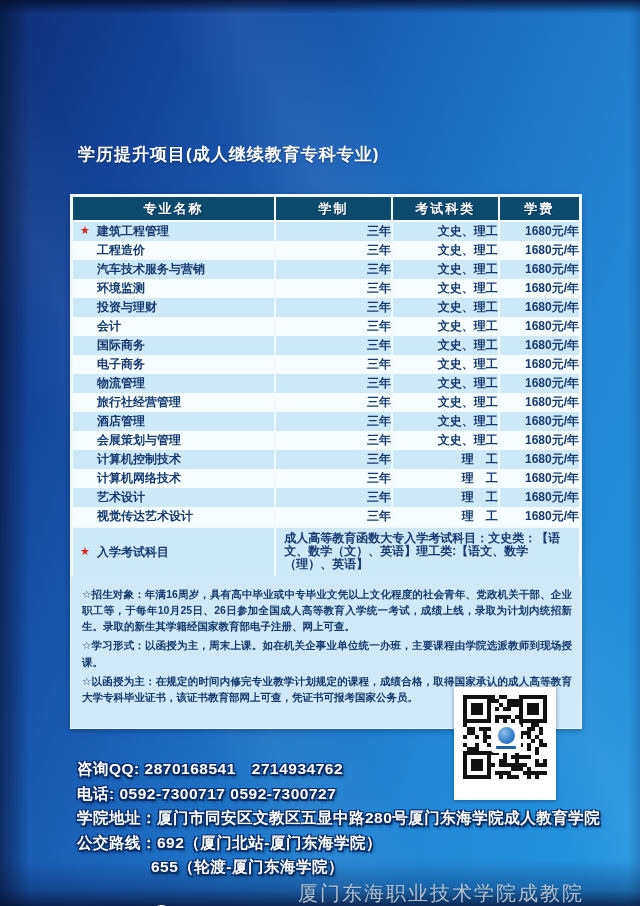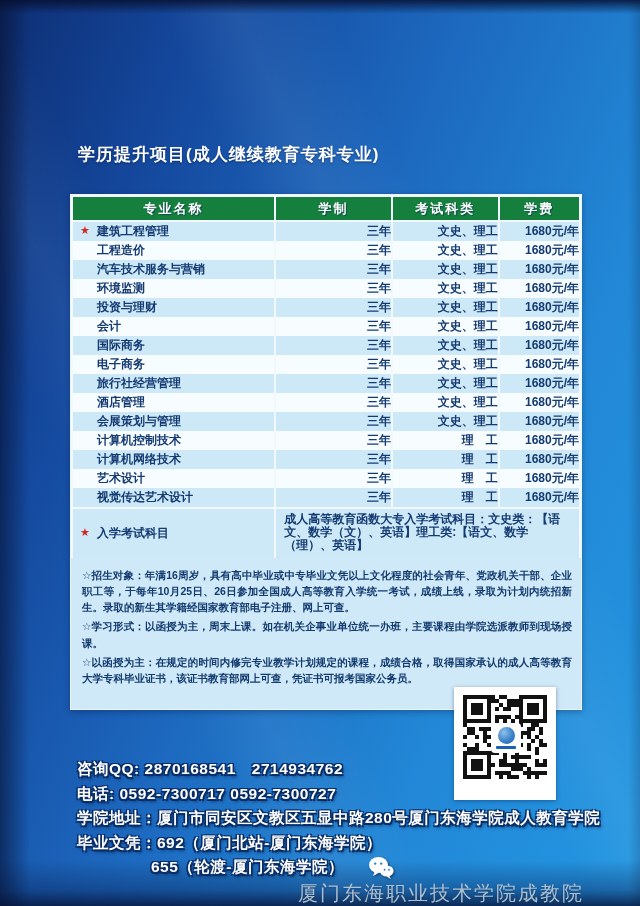--- a/index.html
+++ b/index.html
@@ -26,21 +26,21 @@
     position:absolute;left:78px;top:143px;color:#ffffff;font-size:17px;font-weight:700;
     letter-spacing:1px;white-space:nowrap;text-shadow:0 1px 2px rgba(5,20,60,.5);z-index:3;
   }
   .panel{
     position:absolute;left:70px;top:194px;width:512px;z-index:3;
     background:#cfe9f8;border:1px solid #eaf5fc;box-shadow:0 2px 6px rgba(5,20,60,.35);
     box-sizing:border-box;
   }
   table.programs{width:100%;border-collapse:collapse;table-layout:fixed;}
   table.programs th{
-    background:#15803d;color:#ffffff;font-size:13px;font-weight:700;height:23px;
+    background:#0c4a6e;color:#ffffff;font-size:13px;font-weight:700;height:23px;
     letter-spacing:2px;border:2px solid #f2f9fd;padding:0;
     text-shadow:1px 1px 1px rgba(8,40,90,.6);
   }
   table.programs td{
     height:19px;font-size:12px;font-weight:700;color:#143a72;padding:0;
     border-left:2px solid #f2f9fd;border-right:2px solid #f2f9fd;line-height:1.1;
   }
   #rows tr:nth-child(odd){background:#cde9f8;}
   #rows tr:nth-child(even){background:#f7fcff;}
   .c-name{text-align:left;}
@@ -51,21 +51,21 @@
   tr.exam-row td{border-top:2px solid #f2f9fd;height:auto;}
   .exam-text{font-size:11.5px;line-height:1.4;padding:4px 8px 5px !important;text-align:left;font-weight:700;}
   .notes{padding:9px 9px 20px 11px;}
   .notes p{margin:0 0 3px;font-size:10.5px;line-height:1.55;color:#123a6e;font-weight:600;text-align:justify;}
   
   .contact{position:absolute;left:77px;top:757px;z-index:4;color:#ffffff;font-weight:700;
     font-size:15.5px;letter-spacing:.5px;}
   .contact .line{height:24.5px;line-height:24.5px;white-space:nowrap;
     text-shadow:-1.5px -1.5px 0 #0a2d66,1.5px -1.5px 0 #0a2d66,-1.5px 1.5px 0 #0a2d66,
                  1.5px 1.5px 0 #0a2d66,2px 3px 3px rgba(4,16,50,.55);}
-  .line-655{padding-left:74px;display:flex;align-items:flex-end;gap:24px;}
+  .line-655{padding-left:74px;display:flex;align-items:flex-start;gap:24px;flex-direction:column;}
   .wechat-icon{width:26px;height:24px;flex:0 0 auto;filter:drop-shadow(1px 1px 1px rgba(4,16,50,.6));}
   .watermark{position:absolute;left:298px;top:880px;z-index:5;font-size:20px;letter-spacing:2px;
     color:#bdc9d3;opacity:.92;white-space:nowrap;text-shadow:0 1px 2px rgba(10,30,70,.35);}
   
   .qr{position:absolute;left:454px;top:687px;width:102px;height:113px;background:#ffffff;z-index:4;
       box-shadow:0 1px 4px rgba(5,20,60,.4);}
   .qr-grid{position:absolute;left:9px;top:8px;width:84px;height:84px;display:grid;
     grid-template-columns:repeat(21,1fr);grid-template-rows:repeat(21,1fr);}
   .qr-grid .m{background:#121212;}
   .qr-logo{position:absolute;left:37px;top:36px;width:30px;height:30px;background:#ffffff;border-radius:4px;
@@ -140,20 +140,26 @@
             <td class="c-cat">文史、理工</td>
             <td class="c-fee">1680元/年</td>
           </tr>
           <tr>
             <td class="c-name"><span class="star hidden">★</span><span>电子商务</span></td>
             <td class="c-dur">三年</td>
             <td class="c-cat">文史、理工</td>
             <td class="c-fee">1680元/年</td>
           </tr>
           <tr>
+            <td class="c-name"><span class="star hidden">★</span><span>物流管理</span></td>
+            <td class="c-dur">三年</td>
+            <td class="c-cat">文史、理工</td>
+            <td class="c-fee">1680元/年</td>
+          </tr>
+          <tr>
             <td class="c-name"><span class="star hidden">★</span><span>旅行社经营管理</span></td>
             <td class="c-dur">三年</td>
             <td class="c-cat">文史、理工</td>
             <td class="c-fee">1680元/年</td>
           </tr>
           <tr>
             <td class="c-name"><span class="star hidden">★</span><span>酒店管理</span></td>
             <td class="c-dur">三年</td>
             <td class="c-cat">文史、理工</td>
             <td class="c-fee">1680元/年</td>
@@ -662,21 +668,21 @@
       <span>2870168541　2714934762</span>
     </div>
     <div class="line">
       <span>电话:</span>
       <span>0592-7300717 0592-7300727</span>
     </div>
     <div class="line">
       <span>学院地址：</span><span>厦门市同安区文教区五显中路280号厦门东海学院成人教育学院</span>
     </div>
     <div class="line">
-      <span>毕业文凭：</span><span>692（厦门北站-厦门东海学院）</span>
+      <span>公交路线：</span><span>692（厦门北站-厦门东海学院）</span>
     </div>
     <div class="line line-655">
       <span>655（轮渡-厦门东海学院）</span>
       <svg class="wechat-icon" viewBox="0 0 26 24">
         <ellipse cx="10.5" cy="9" rx="9.5" ry="8" fill="#ffffff"></ellipse>
         <circle cx="7.2" cy="7.6" r="1.2" fill="#2a7fd0"></circle>
         <circle cx="13.2" cy="7.6" r="1.2" fill="#2a7fd0"></circle>
         <path d="M6.5 15.6 L5.2 20 L10.4 17" fill="#ffffff"></path>
         <ellipse cx="18.8" cy="15" rx="6.8" ry="5.6" fill="#ffffff"></ellipse>
         <circle cx="16.6" cy="13.8" r="0.95" fill="#2a7fd0"></circle>

